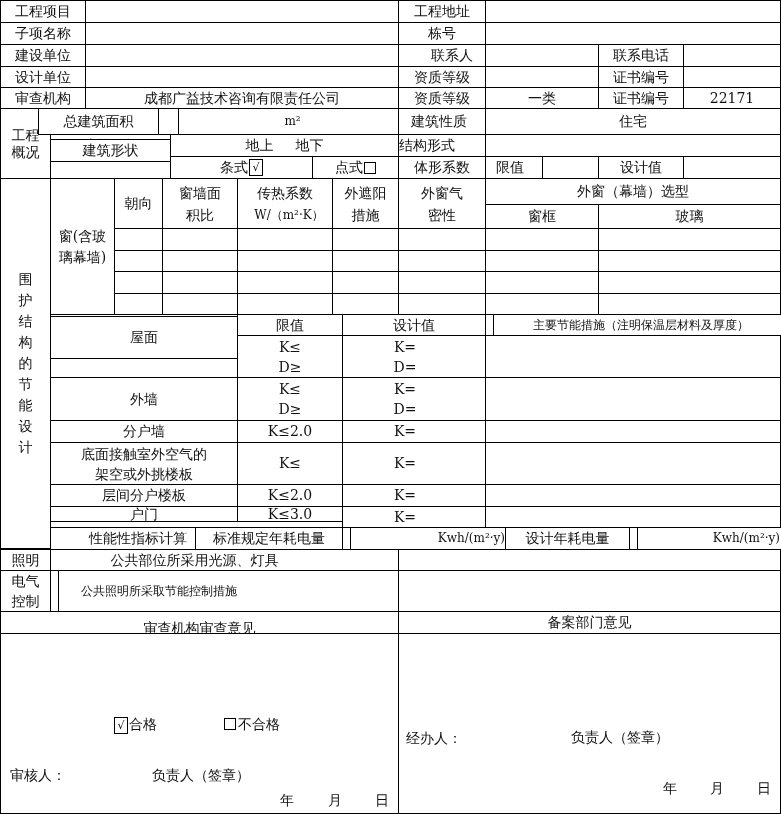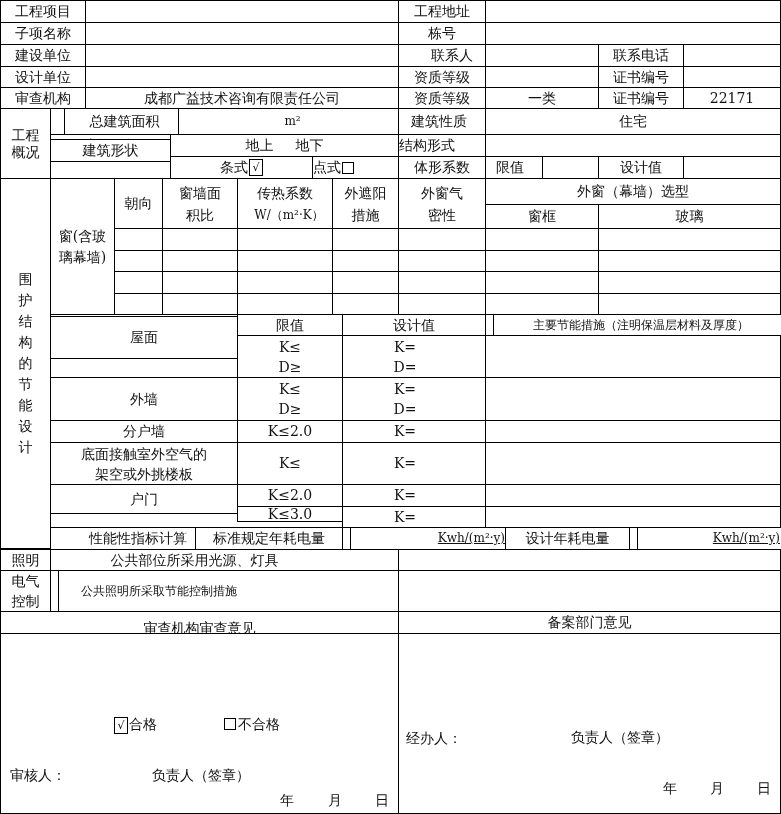--- a/index.html
+++ b/index.html
@@ -2,21 +2,21 @@
 <html><head>
   <meta charset="utf-8">
   <style>
     html, body { margin:0; padding:0; background:#ffffff; }
     body { width:781px; height:814px; position:relative; overflow:hidden;
            font-family:"DejaVu Serif","Liberation Serif",serif; color:#111; }
     .c { position:absolute; box-sizing:border-box; border:1px solid #000;
          display:flex; align-items:center; justify-content:center;
          font-size:14px; line-height:1.2; text-align:center; white-space:nowrap; overflow:hidden; background:#fff; }
     .l { justify-content:flex-start; padding-left:10px; }
-    .r { justify-content:flex-end; padding-right:8px;text-decoration:underline; }
+    .r { justify-content:flex-end; padding-right:8px; }
     .sm { font-size:12px;margin-left:8px; }
     .vcol { flex-direction:column; }
     .wrap { white-space:normal; }
     .box { display:inline-block; border:1px solid #000; width:12px; height:15px; line-height:15px; font-size:11px; text-align:center; margin:0 1px; }
     .box2 { display:inline-block; border:1px solid #000; width:10px; height:10px; margin-right:2px; vertical-align:-1px; }
     .abs { position:absolute; font-size:14px; white-space:nowrap; }
     .stack span { display:block; }
   </style>
 </head>
 <body>
@@ -47,39 +47,39 @@
 
 <div class="c" style="left:0;top:87px;width:86px;height:22px">审查机构</div>
 <div class="c" style="left:85px;top:87px;width:314px;height:22px">成都广益技术咨询有限责任公司</div>
 <div class="c" style="left:398px;top:87px;width:88px;height:22px">资质等级</div>
 <div class="c" style="left:485px;top:87px;width:114px;height:22px">一类</div>
 <div class="c" style="left:598px;top:87px;width:86px;height:22px">证书编号</div>
 <div class="c" style="left:683px;top:87px;width:98px;height:22px">22171</div>
 
 <div class="c wrap" style="left:0;top:108px;width:51px;height:71px;padding:0 6px">工程概况</div>
 
-<div class="c" style="left:64px;top:108px;width:121px;height:27px">总建筑面积</div>
+<div class="c" style="left:38px;top:108px;width:121px;height:27px">总建筑面积</div>
 <div class="c sm" style="left:170px;top:108px;width:229px;height:27px">m²</div>
 <div class="c l" style="left:398px;top:108px;width:88px;height:27px;padding-left:12px">建筑性质</div>
 <div class="c" style="left:485px;top:108px;width:296px;height:27px">住宅</div>
 
 <div class="c" style="left:50px;top:134px;width:121px;height:23px">建筑层数</div>
 <div class="c" style="left:170px;top:134px;width:229px;height:23px">
   <span style="margin-right:22px">地上</span>
   <span>地下</span>
 </div>
 <div class="c l" style="left:398px;top:134px;width:88px;height:23px;padding-left:0">结构形式</div>
 <div class="c" style="left:485px;top:134px;width:296px;height:23px"></div>
 
 <div class="c" style="left:50px;top:139px;width:121px;height:23px">建筑形状</div>
 <div class="c" style="left:170px;top:156px;width:143px;height:23px;justify-content:flex-end;padding-right:48px">
   <span>条式</span>
     <span class="box">√</span>
 </div>
-<div class="c" style="left:312px;top:156px;width:87px;height:23px;justify-content:flex-start;padding-right:20px">
+<div class="c" style="left:312px;top:156px;width:87px;height:23px;justify-content:flex-end;padding-right:20px">
   <span>点式</span>
     <span class="box2" style="margin-left:1px"></span>
 </div>
 <div class="c" style="left:398px;top:156px;width:88px;height:23px">体形系数</div>
 <div class="c l" style="left:485px;top:156px;width:58px;height:23px">限值</div>
 <div class="c" style="left:542px;top:156px;width:57px;height:23px"></div>
 <div class="c" style="left:598px;top:156px;width:86px;height:23px">设计值</div>
 <div class="c" style="left:683px;top:156px;width:98px;height:23px"></div>
 
 <div class="c wrap" style="left:0;top:178px;width:51px;height:371px;padding:0 17px;line-height:21px">围护结构的节能设计</div>
@@ -173,21 +173,21 @@
 </div>
 <div class="c" style="left:237px;top:442px;width:106px;height:43px">K≤</div>
 <div class="c" style="left:342px;top:442px;width:144px;height:43px;padding-right:18px">K=</div>
 <div class="c" style="left:485px;top:442px;width:296px;height:43px"></div>
 
 <div class="c" style="left:50px;top:484px;width:188px;height:23px">层间分户楼板</div>
 <div class="c" style="left:237px;top:484px;width:106px;height:23px">K≤2.0</div>
 <div class="c" style="left:342px;top:484px;width:144px;height:23px;padding-right:18px">K=</div>
 <div class="c" style="left:485px;top:484px;width:296px;height:23px"></div>
 
-<div class="c" style="left:50px;top:484px;width:188px;height:30px">户门</div>
+<div class="c" style="left:50px;top:506px;width:188px;height:16px">户门</div>
 <div class="c" style="left:237px;top:506px;width:106px;height:16px">K≤3.0</div>
 <div class="c" style="left:342px;top:506px;width:144px;height:22px;padding-right:18px">K=</div>
 <div class="c" style="left:485px;top:506px;width:296px;height:22px"></div>
 
 <div class="c" style="left:50px;top:527px;width:146px;height:23px;justify-content:flex-end;padding-right:8px">性能性指标计算</div>
 <div class="c" style="left:195px;top:527px;width:148px;height:23px">标准规定年耗电量</div>
 <div class="c sm r" style="left:342px;top:527px;width:164px;height:23px">Kwh/(m²·y)</div>
 <div class="c" style="left:505px;top:527px;width:125px;height:23px">设计年耗电量</div>
 <div class="c sm r" style="left:629px;top:527px;width:152px;height:23px">Kwh/(m²·y)</div>
 

